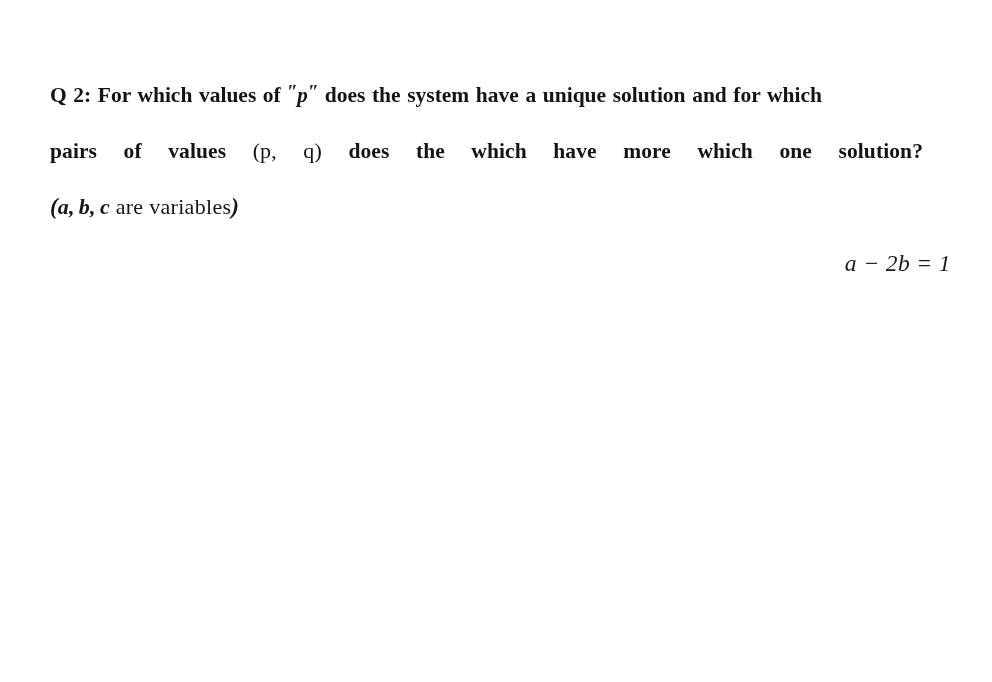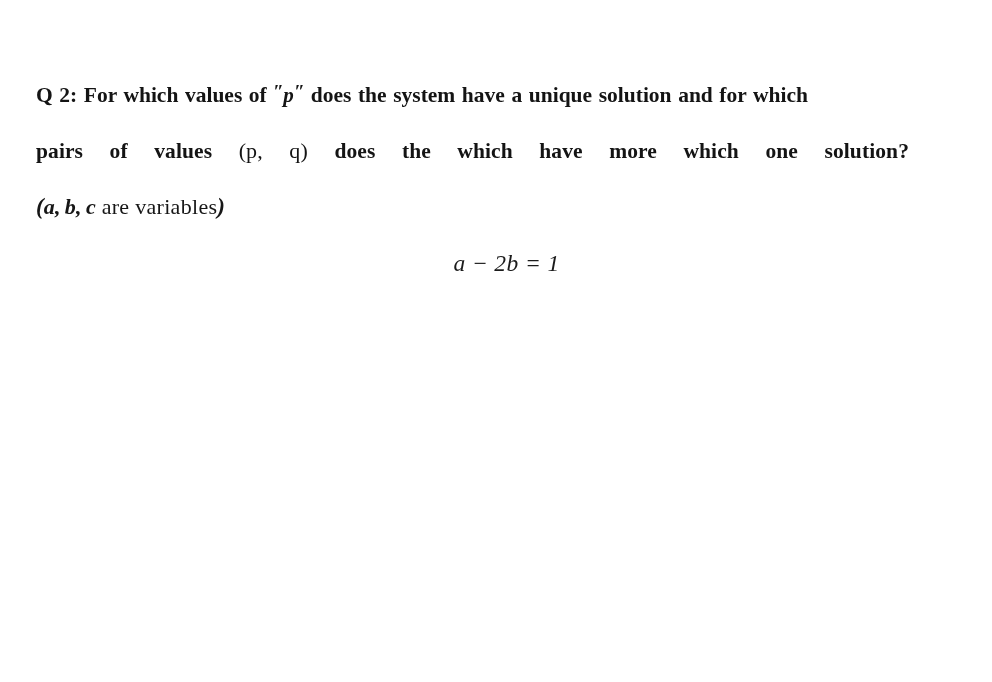--- a/index.html
+++ b/index.html
@@ -22,21 +22,21 @@
     left: 0;
     top: 0;
     width: 992px;
     height: 682px;
     background: #ffffff;
   }
 
   
   .question-block {
     position: absolute;
-    left: 36px;
+    left: 50px;
     top: 64px;
     width: 832px;
   }
 
   .q-line {
     font-size: 21.5px;
     font-weight: bold;
     line-height: 55px;
     color: #141414;
     white-space: nowrap;
@@ -102,24 +102,24 @@
   }
   .vars-note .words {
     font-weight: normal;
     font-size: 22px;
     letter-spacing: 0.3px;
   }
 
   
   .equations {
     position: absolute;
-    left: 12px;
+    left: 4px;
     top: 243px;
     width: 905px;
-    text-align: center;
+    text-align: right;
     padding-left: 42px;
   }
 
   .equation {
     font-family: "Liberation Serif", "DejaVu Serif", serif;
     font-style: italic;
     font-size: 23.5px;
     font-weight: normal;
     color: #1b1b1b;
     letter-spacing: 0.4px;

